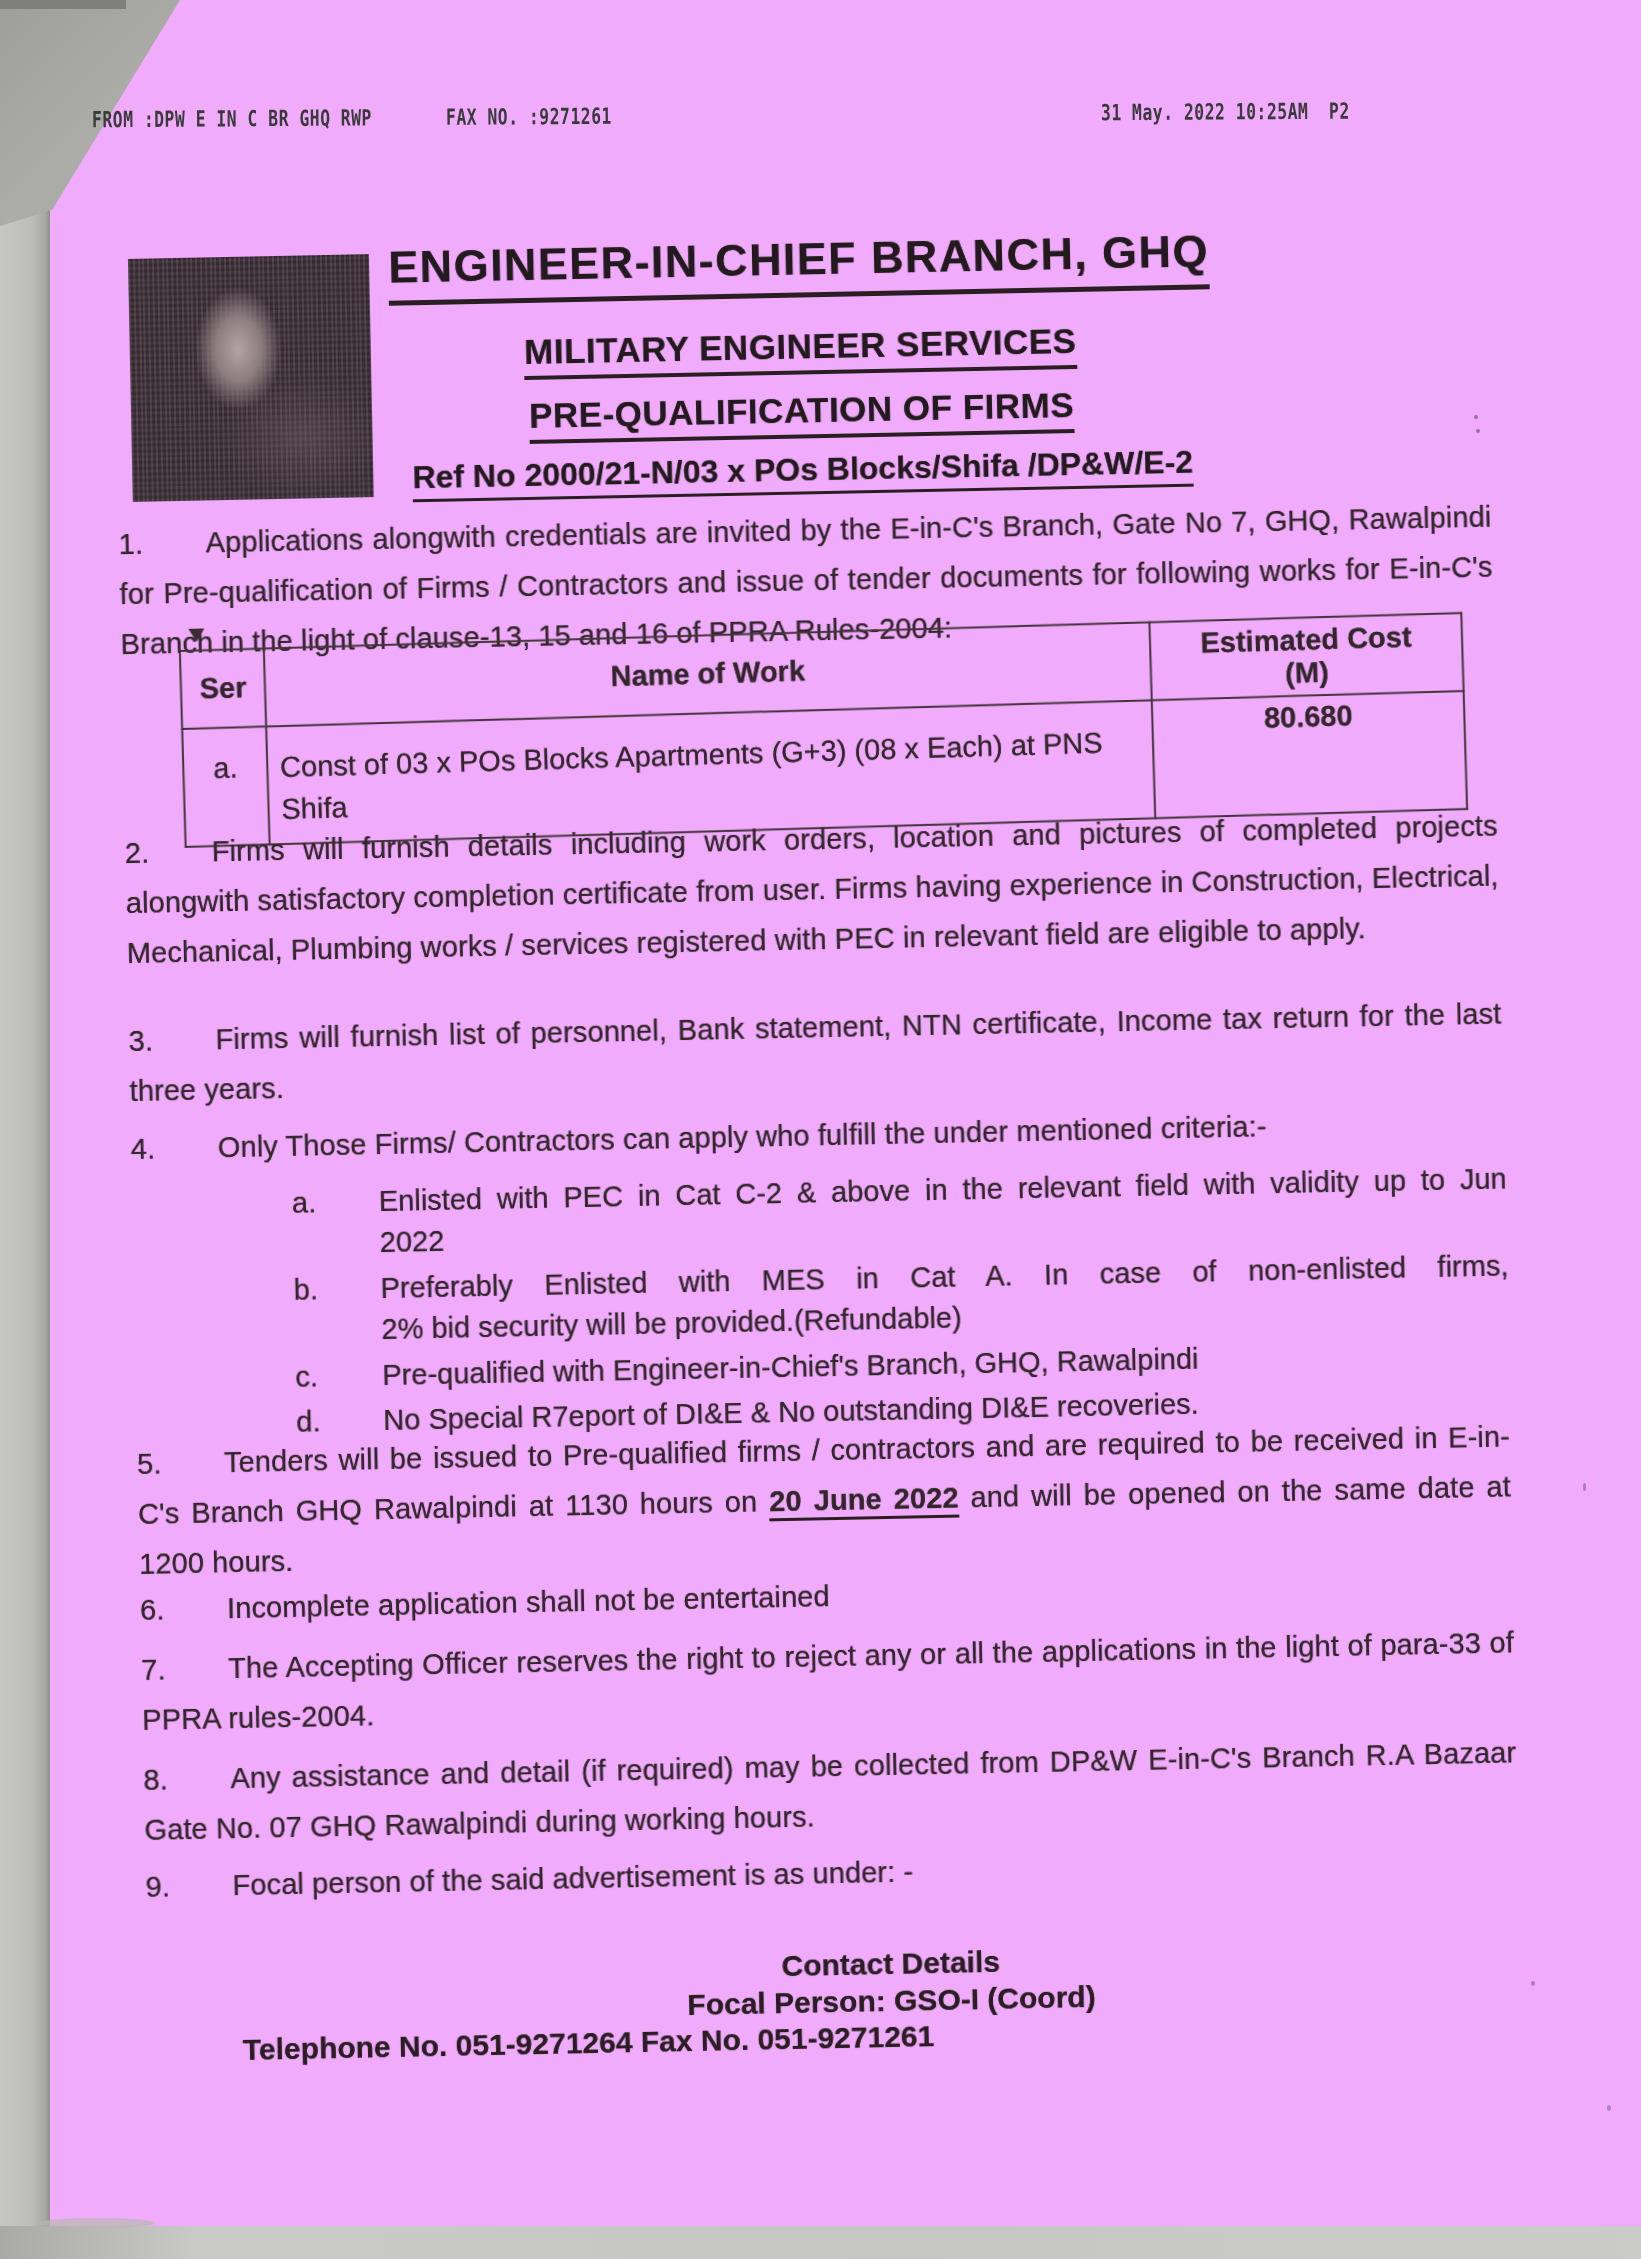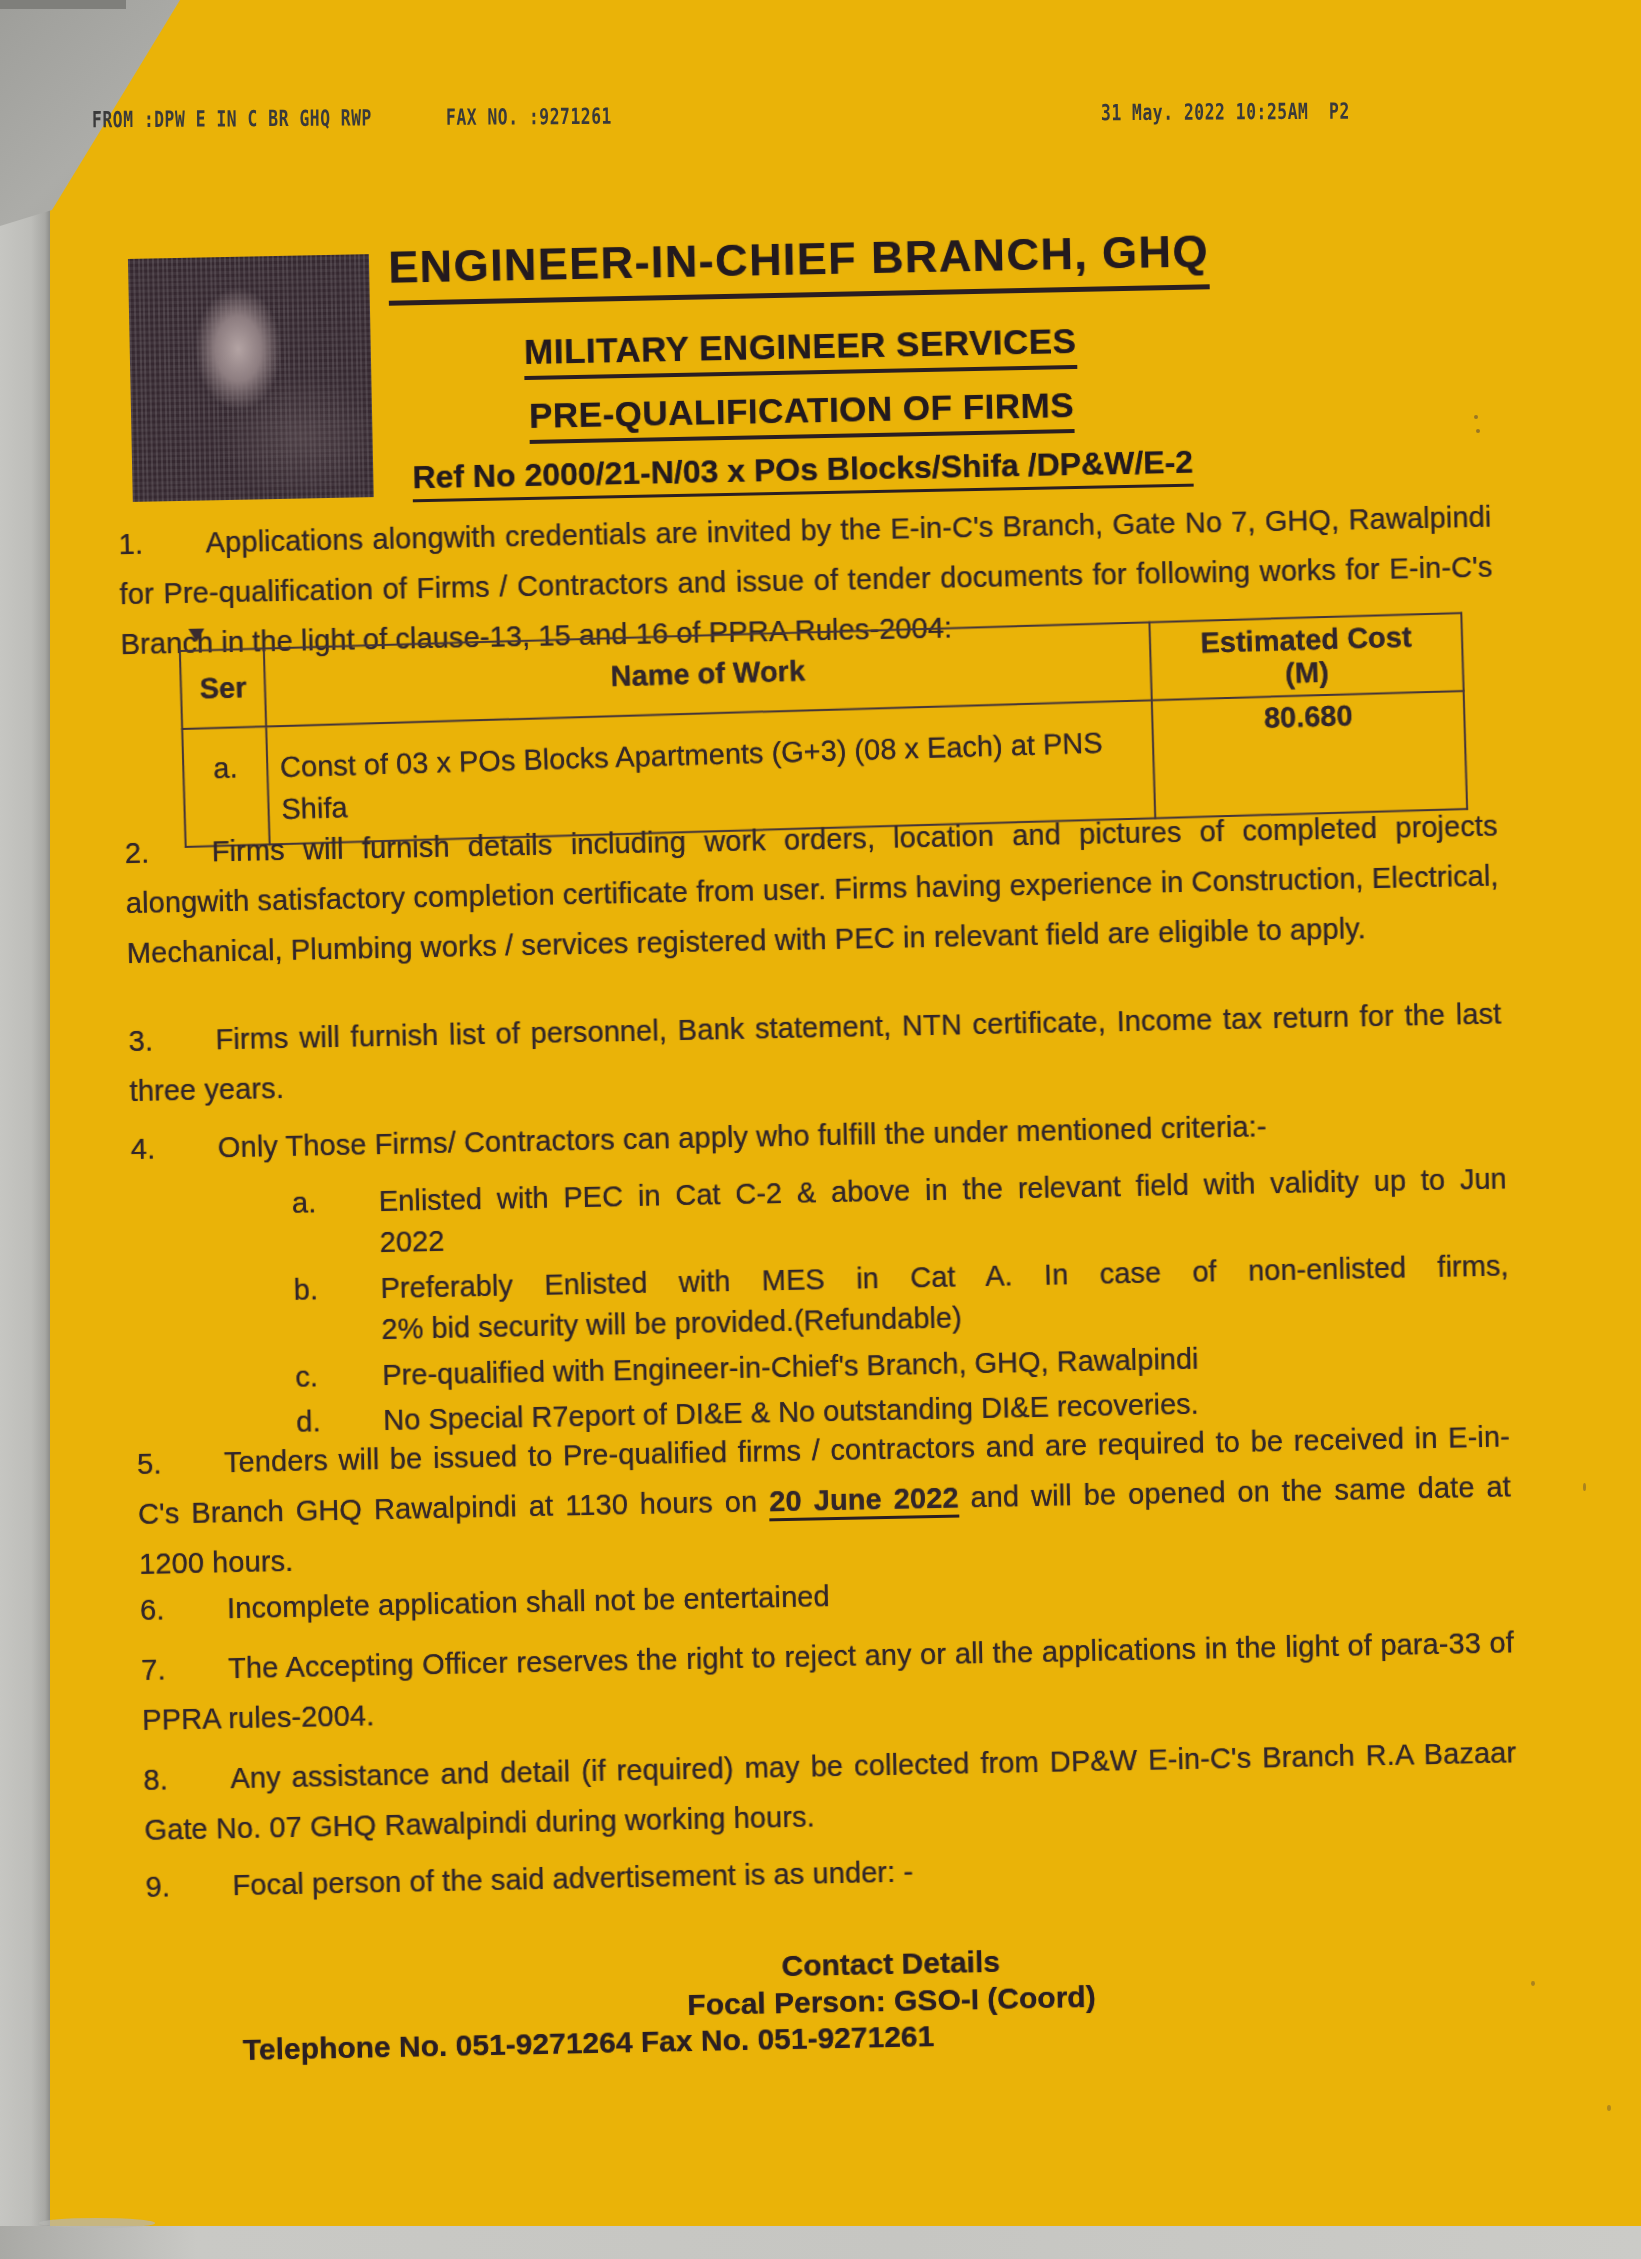--- a/index.html
+++ b/index.html
@@ -1,18 +1,18 @@
 <!DOCTYPE html>
 <html><head>
 <meta charset="utf-8">
 <style>
   html,body{margin:0;padding:0;background:#e8e8e6;}
   .page{
     position:relative;width:1641px;height:2259px;margin:0 auto;
-    background:#eab308;overflow:hidden;
+    background:#f0abfc;overflow:hidden;
     font-family:"Liberation Sans",sans-serif;color:#32262a;
   }
   
   .left-band{position:absolute;left:0;top:0;width:50px;height:2259px;
     background:linear-gradient(to right,#c6c6c2,#bdbdb9 62%,#a8a8a4 90%,#90908c 99%);}
   .corner-fold{position:absolute;left:0;top:0;width:193px;height:232px;
     background:linear-gradient(135deg,#9e9e9a,#acaca8 55%,#a2a29e);
     clip-path:polygon(0 0,180px 0,52px 210px,0 226px);}
   .top-sliver{position:absolute;left:0;top:0;width:126px;height:8.7px;background:#7f7f7b;}
   .bottom-strip{position:absolute;left:0;top:2226px;width:1641px;height:33px;

